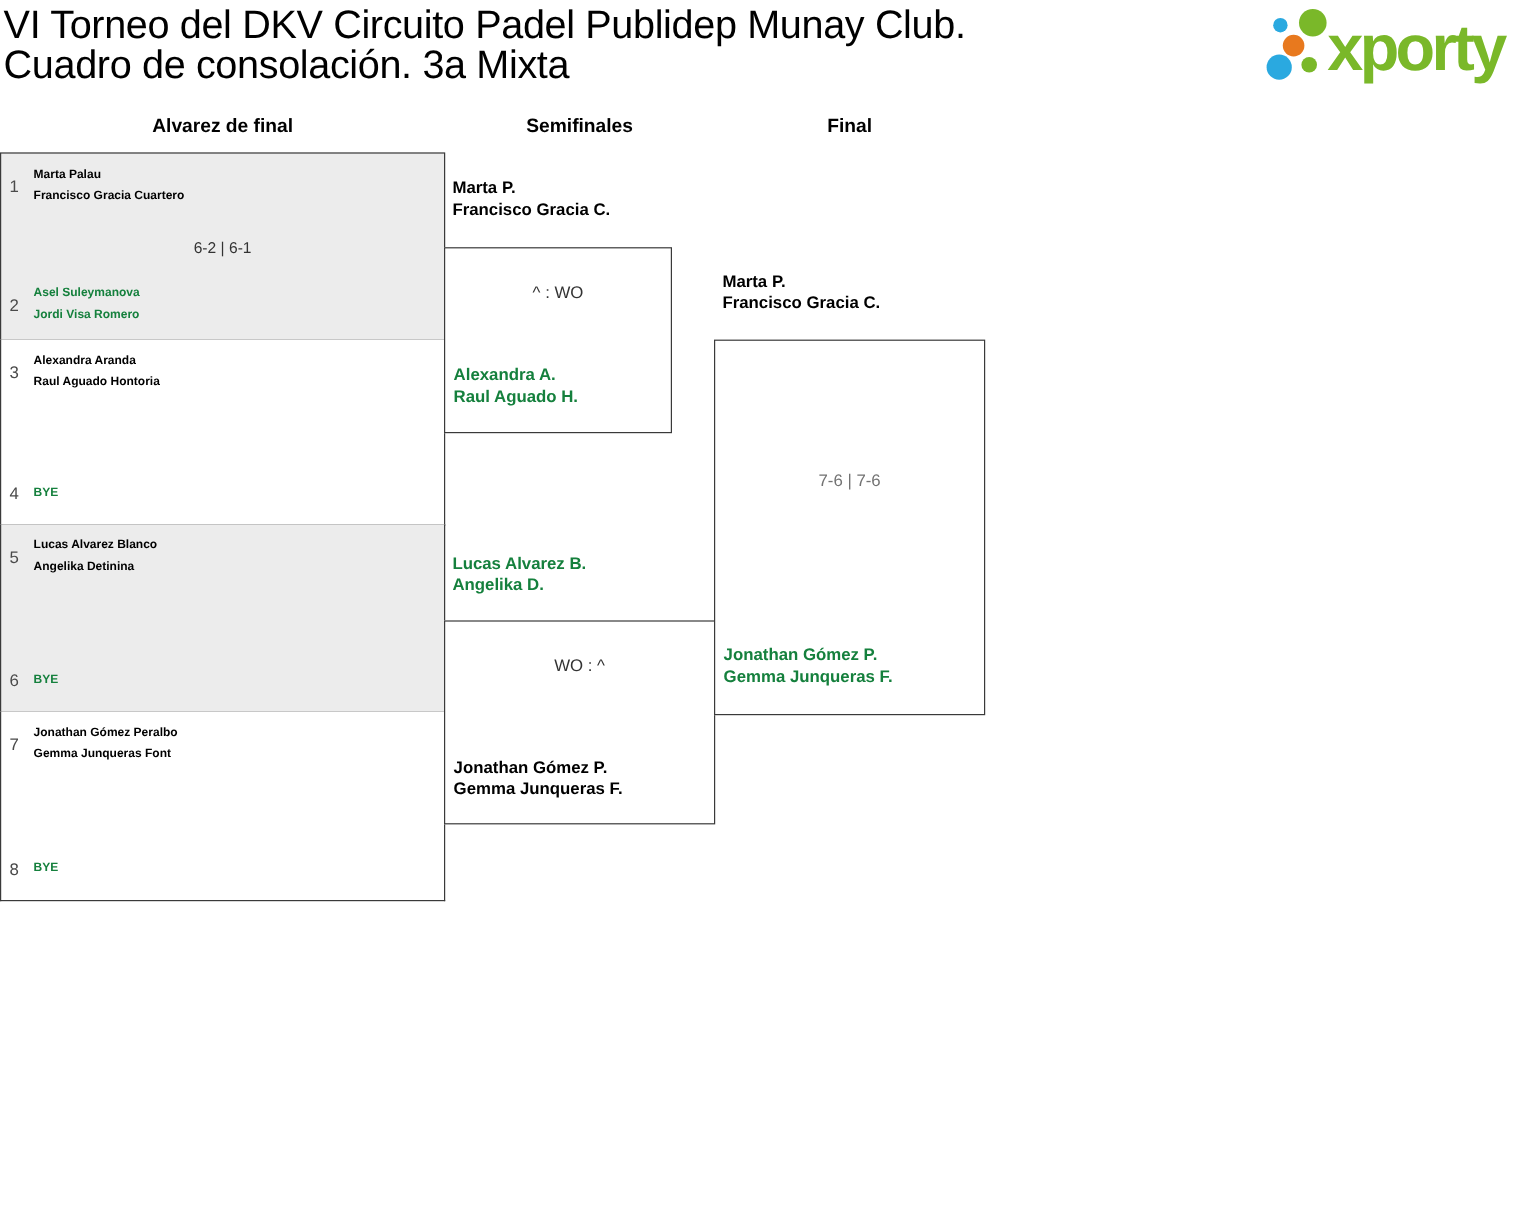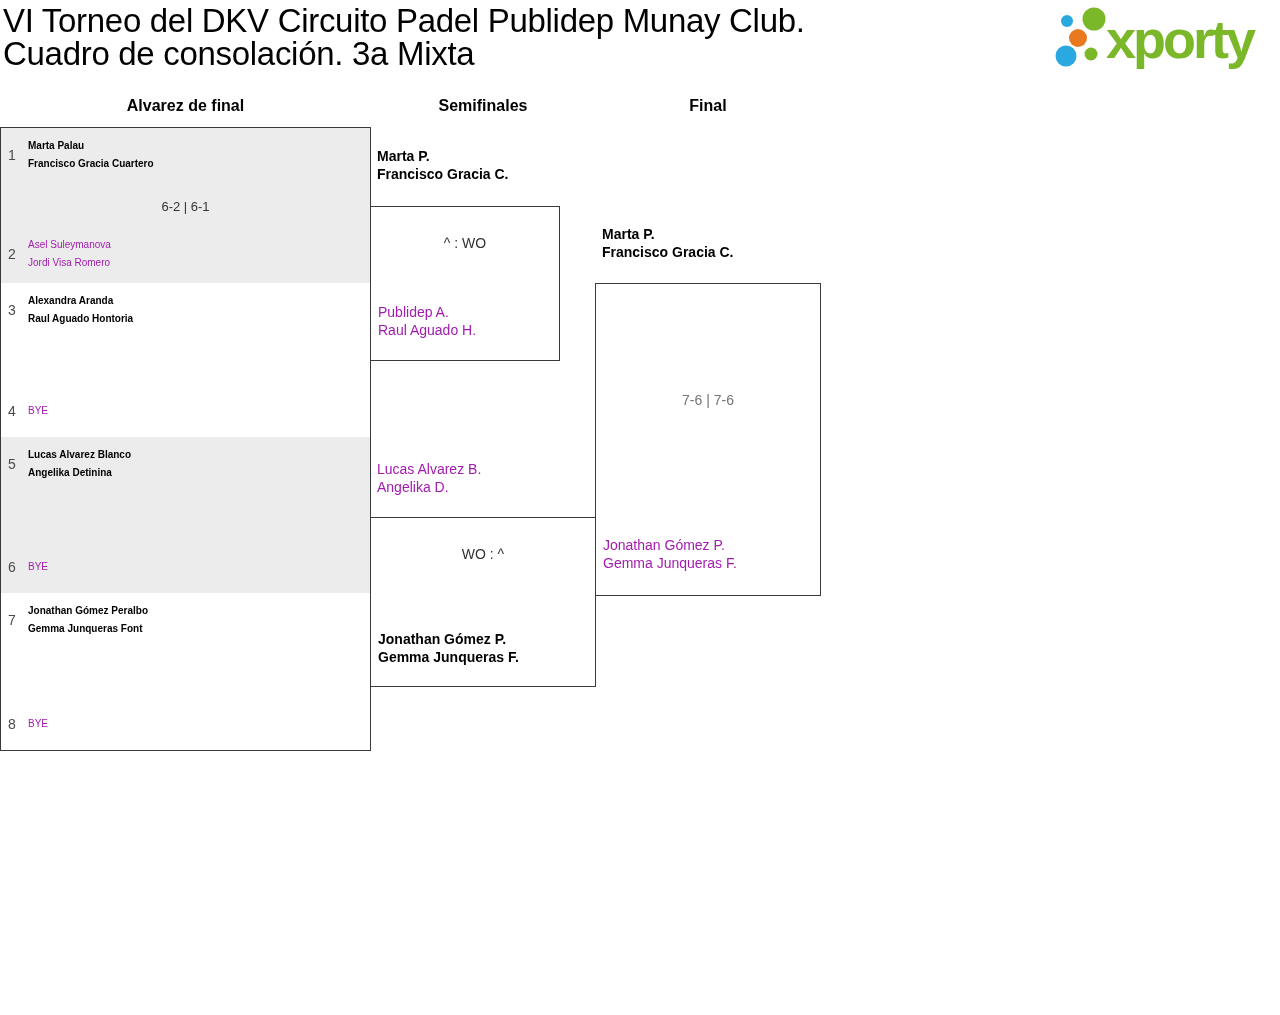--- a/index.html
+++ b/index.html
@@ -36,21 +36,21 @@
   #final-box{left:595px;top:283px;width:226px;height:313px}
 
   
   .qf-entry{position:absolute;left:7px;display:flex;align-items:center}
   .qf-entry.pos-top{top:9px}
   .qf-entry.pos-bottom2{bottom:11px}
   .qf-entry.pos-bottom1{bottom:17px}
   .seed{width:20px;flex-shrink:0;font-size:14px;color:#4a4a4a}
   .team{font-size:10px;line-height:18px}
   .winner{font-weight:700;color:#000}
-  .loser{font-weight:400;color:#a21caf}
+  .loser{font-weight:700;color:#15803d}
   .team.clickable{cursor:pointer}
 
   .qf-score{position:absolute;left:0;right:0;top:50%;transform:translateY(-50%);
             text-align:center;font-size:13px;color:#333}
   .sf-score{position:absolute;left:0;right:0;top:28px;text-align:center;
             font-size:14px;color:#333}
   .final-score{position:absolute;left:0;right:0;top:108px;text-align:center;
                font-size:14px;color:#737373}
 
   
@@ -147,21 +147,21 @@
 </div>
 
 <div class="adv-label team winner clickable" id="sf1-top">
   <div>Marta P.</div>
   <div>Francisco Gracia C.</div>
 </div>
 
 <div class="box" id="sf1">
   <div class="sf-score">^ : WO</div>
   <div class="in-bottom team loser clickable" id="sf1-bottom">
-    <div>Publidep A.</div>
+    <div>Alexandra A.</div>
     <div>Raul Aguado H.</div>
   </div>
 </div>
 
 <div class="adv-label team loser clickable" id="sf2-top">
   <div>Lucas Alvarez B.</div>
   <div>Angelika D.</div>
 </div>
 
 <div class="box" id="sf2">

